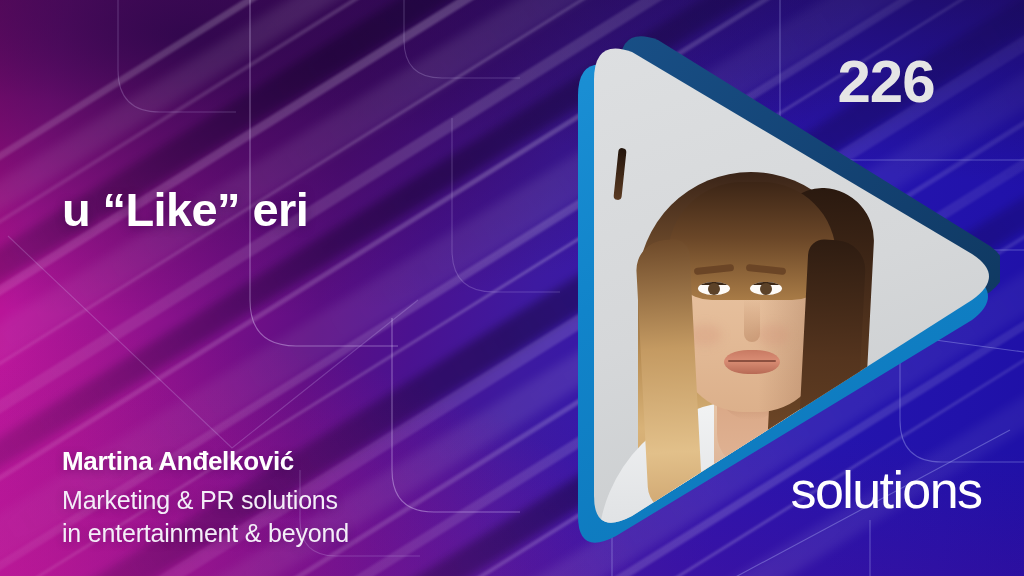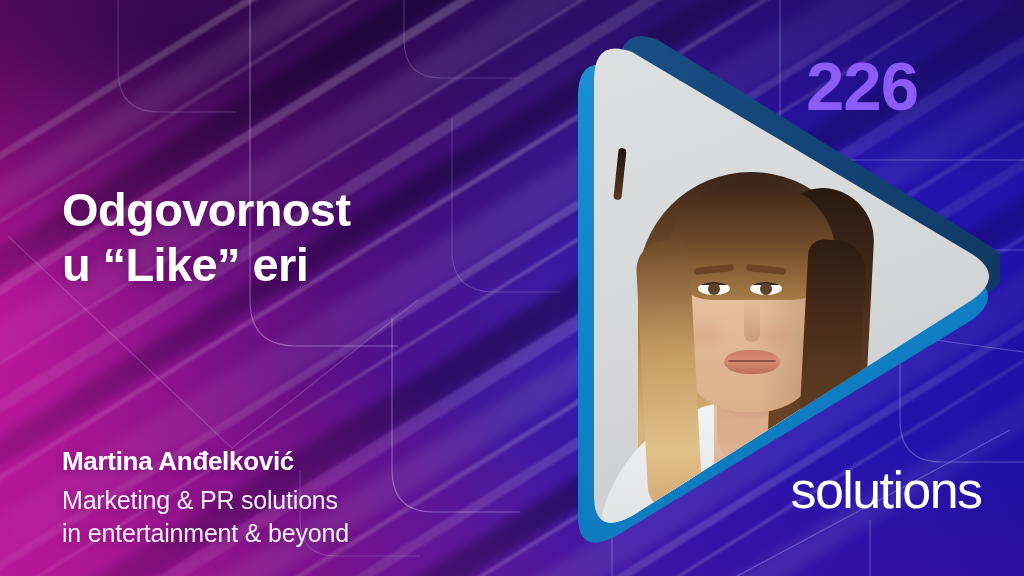--- a/index.html
+++ b/index.html
@@ -175,23 +175,23 @@
   }
   .role{
     position:absolute;left:62px;top:484px;width:440px;
     color:#f4eef8;font-size:25px;font-weight:400;line-height:1.32;
     letter-spacing:-0.2px;
     text-shadow:0 2px 8px rgba(40,0,60,.28);
   }
   .role .l2{display:block;}
 
   .episode{
-    position:absolute;left:762px;top:52px;width:200px;
+    position:absolute;left:786px;top:52px;width:200px;
     text-align:center;
-    color:#8b5cf6;font-size:69px;font-weight:700;letter-spacing:-1px;
+    color:#e5e5e5;font-size:60px;font-weight:700;letter-spacing:-1px;
     line-height:1;
   }
 
   .logo{
     position:absolute;left:786px;top:464px;width:200px;
     text-align:center;
     color:#fff;font-size:52px;font-weight:500;letter-spacing:-1.6px;
     line-height:1;
   }
 </style>
@@ -317,21 +317,20 @@
             <div class="lips"></div>
             <div class="pf hair-strand-l"></div>
             <div class="pf hair-strand-r"></div>
           </div>
         </foreignObject>
       </svg>
     </div>
   </div>
 
   <div class="title">
-    <span>Odgovornost</span>
     <span class="l2">u “Like” eri</span>
   </div>
 
   <div class="speaker">Martina Anđelković</div>
 
   <div class="role">
     <span>Marketing &amp; PR solutions</span>
     <span class="l2">in entertainment &amp; beyond</span>
   </div>
 

